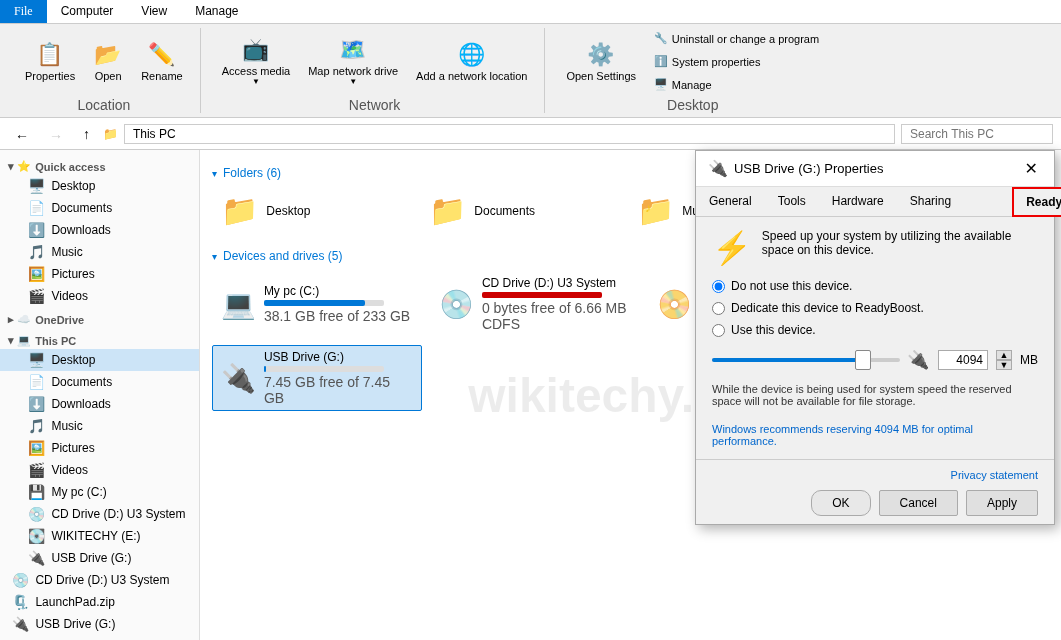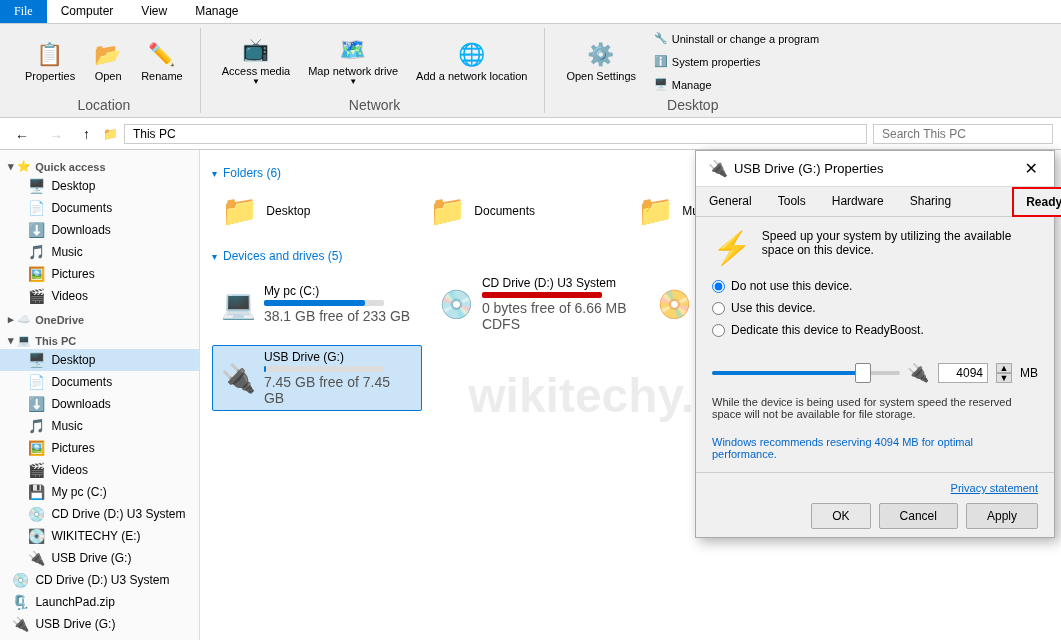--- a/index.html
+++ b/index.html
@@ -18,21 +18,21 @@
     .ribbon-btn { display: flex; flex-direction: column; align-items: center; padding: 4px 6px; cursor: pointer; border: 1px solid transparent; border-radius: 2px; font-size: 11px; min-width: 44px; text-align: center; }
     .ribbon-btn .icon { font-size: 22px; margin-bottom: 2px; }
     .ribbon-btn-small { display: flex; align-items: center; gap: 4px; padding: 3px 6px; cursor: pointer; border: 1px solid transparent; border-radius: 2px; font-size: 11px; }
     .ribbon-small-group { display: flex; flex-direction: column; gap: 2px; }
 
     
     .address-bar { display: flex; align-items: center; background: #fff; border-bottom: 1px solid #ccc; padding: 4px 8px; gap: 6px; height: 32px; }
     .nav-btn { background: none; border: 1px solid transparent; border-radius: 2px; cursor: pointer; padding: 2px 6px; font-size: 14px; }
     .nav-btn:disabled { color: #ccc; cursor: default; }
     .address-path { flex: 1; border: 1px solid #ccc; padding: 2px 8px; font-size: 12px; background: #fff; }
-    .search-box { width: 180px; border: 1px solid #ccc; padding: 2px 8px; font-size: 12px; }
+    .search-box { width: 152px; border: 1px solid #ccc; padding: 2px 8px; font-size: 12px; }
 
     
     .main { display: flex; height: calc(640px - 90px - 32px - 28px); }
 
     
     .sidebar { width: 200px; border-right: 1px solid #ddd; overflow-y: auto; padding: 4px 0; flex-shrink: 0; background: #fafafa; }
     .sidebar-item { display: flex; align-items: center; gap: 6px; padding: 3px 8px 3px 12px; cursor: pointer; font-size: 12px; }
     .sidebar-item.selected { background: #cce4f7; }
     .sidebar-item .s-icon { font-size: 14px; flex-shrink: 0; }
     .sidebar-section { font-size: 11px; color: #555; padding: 6px 8px 2px; font-weight: bold; display: flex; align-items: center; gap: 4px; }
@@ -65,41 +65,41 @@
     .dialog-title { background: #fff; padding: 8px 12px; display: flex; align-items: center; justify-content: space-between; border-bottom: 1px solid #ddd; font-size: 13px; font-weight: 500; }
     .dialog-title-icon { font-size: 16px; margin-right: 6px; }
     .dialog-close { background: none; border: none; cursor: pointer; font-size: 16px; padding: 0 4px; }
     .dialog-tabs { display: flex; background: #f0f0f0; border-bottom: 1px solid #ccc; }
     .dialog-tab { padding: 6px 12px; font-size: 12px; cursor: pointer; border: 1px solid transparent; border-bottom: none; margin-bottom: -1px; }
     .dialog-tab.active { background: #f0f0f0; border-color: #ccc; border-bottom-color: #f0f0f0; margin-left: 48px; }
     .dialog-tab.highlighted { border: 2px solid #e00; background: #f0f0f0; color: #000; font-weight: bold; }
     .dialog-body { padding: 12px 16px; background: #f0f0f0; font-size: 12px; }
     .dialog-intro { display: flex; gap: 10px; margin-bottom: 12px; align-items: flex-start; }
     .dialog-intro-icon { font-size: 32px; flex-shrink: 0; }
-    .radio-group { display: flex; flex-direction: column; gap: 8px; margin-bottom: 25px; }
+    .radio-group { display: flex; flex-direction: column; gap: 8px; margin-bottom: 12px; }
     .radio-item { display: flex; align-items: center; gap: 6px; cursor: pointer; }
     .radio-item input { cursor: pointer; }
     .space-label { font-size: 11px; color: #333; margin-bottom: 6px; }
     .slider-row { display: flex; align-items: center; gap: 8px; margin-bottom: 12px; }
     .slider-track { flex: 1; height: 4px; background: #ccc; border-radius: 2px; position: relative; }
     .slider-fill { height: 100%; background: #0078d7; border-radius: 2px; width: 85%; }
     .slider-thumb { width: 16px; height: 20px; background: #fff; border: 1px solid #888; position: absolute; right: 15%; top: -8px; border-radius: 2px; }
     .slider-usb { font-size: 18px; color: #333; }
     .spinner { display: flex; align-items: center; gap: 8px; }
     .spinner input { width: 50px; border: 1px solid #aaa; padding: 2px 4px; font-size: 12px; text-align: right; }
     .spinner-btns { display: flex; flex-direction: column; }
     .spinner-btn { width: 16px; height: 10px; border: 1px solid #aaa; background: #e0e0e0; cursor: pointer; font-size: 9px; display: flex; align-items: center; justify-content: center; }
     .spinner-unit { font-size: 12px; }
     .dialog-note { font-size: 11px; color: #333; margin-bottom: 8px; }
     .dialog-recommend { font-size: 11px; color: #0066cc; margin-top: 16px; }
     .dialog-footer { padding: 8px 16px; border-top: 1px solid #ccc; display: flex; flex-direction: column; gap: 4px; }
-    .privacy-link { color: #0066cc; cursor: pointer; font-size: 11px; text-align: right; text-decoration: underline; }
+    .privacy-link { color: #0066cc; cursor: pointer; font-size: 11px; text-align: right; }
     .dialog-buttons { display: flex; gap: 8px; justify-content: flex-end; margin-top: 4px; }
     .dlg-btn { padding: 5px 20px; border: 1px solid #aaa; background: #e0e0e0; cursor: pointer; font-size: 12px; border-radius: 2px; }
-    .dlg-btn.primary { background: #e8e8e8; }
+    .dlg-btn.primary { background: #e8e8e8; border-radius: 10px; }
 
     
     .watermark { position: absolute; top: 50%; left: 50%; transform: translate(-50%, -50%); opacity: 0.07; font-size: 48px; font-weight: bold; color: #000; pointer-events: none; white-space: nowrap; }
   </style>
 </head>
 <body>
 
 <div class="ribbon">
   <div class="ribbon-tabs">
     <div class="ribbon-tab active">File</div>
@@ -390,25 +390,25 @@
         <span class="dialog-intro-icon">⚡</span>
         <span>Speed up your system by utilizing the available space on this device.</span>
       </div>
       <div class="radio-group">
         <label class="radio-item">
           <input type="radio" name="readyboost" checked="" style="">
           <span>Do not use this device.</span>
         </label>
         <label class="radio-item">
           <input type="radio" name="readyboost" style="">
-          <span>Use this device.</span>
+          <span>Dedicate this device to ReadyBoost.</span>
         </label>
         <label class="radio-item">
           <input type="radio" name="readyboost" style="">
-          <span>Dedicate this device to ReadyBoost.</span>
+          <span>Use this device.</span>
         </label>
       </div>
       <div class="slider-row">
         <div class="slider-track">
           <div class="slider-fill"></div>
           <div class="slider-thumb"></div>
         </div>
         <span class="slider-usb">🔌</span>
         <div class="spinner">
           <input type="text" value="4094" style="">

